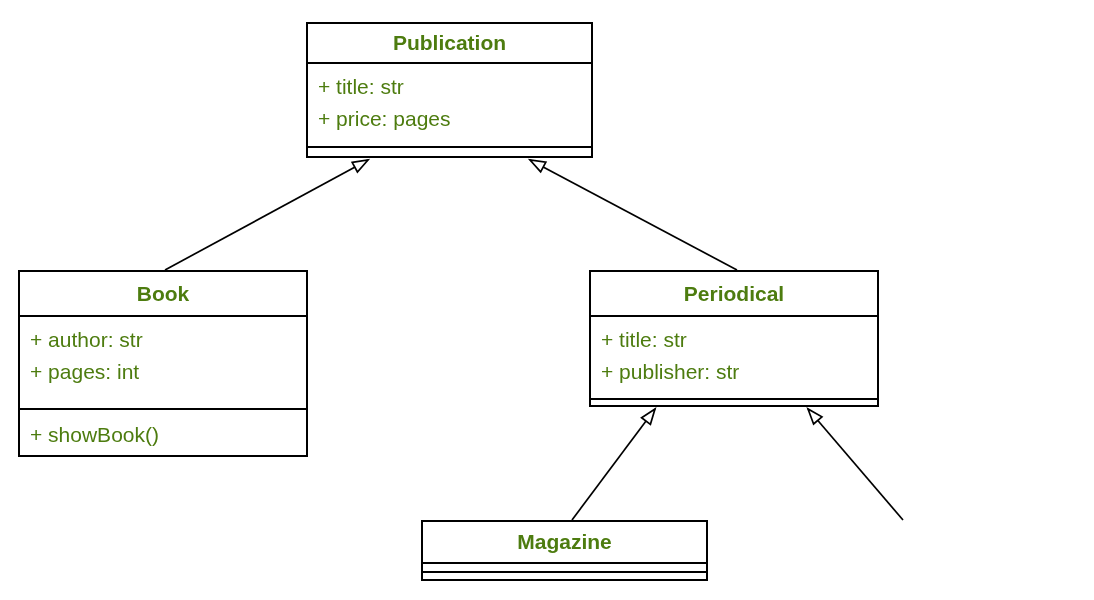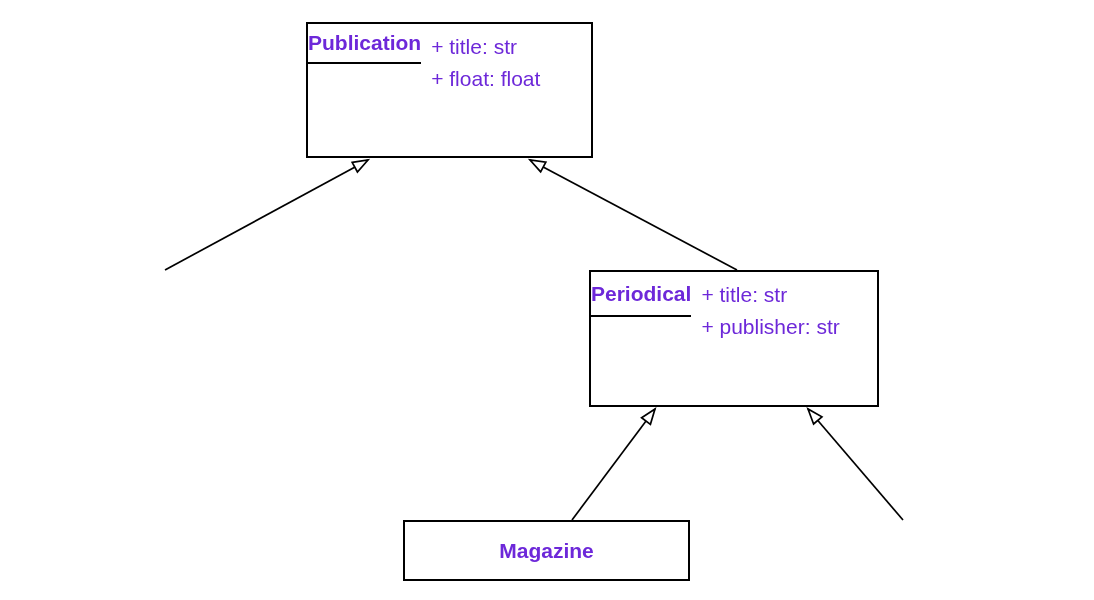--- a/index.html
+++ b/index.html
@@ -22,22 +22,22 @@
     width: 1094px;
     height: 600px;
     pointer-events: none;
   }
   .uml-class {
     position: absolute;
     box-sizing: border-box;
     background: #ffffff;
     border: 2px solid #000000;
     display: flex;
-    flex-direction: row;
-    color: #6d28d9;
+    flex-direction: column;
+    color: #4d7c0f;
   }
   .uml-title {
     box-sizing: border-box;
     border-bottom: 2px solid #000000;
     font-weight: bold;
     font-size: 21px;
     display: flex;
     align-items: center;
     justify-content: center;
     flex: 0 0 auto;
@@ -83,35 +83,45 @@
     <line x1="165" y1="270" x2="368" y2="160" stroke="#000000" stroke-width="1.7" marker-end="url(#tri)"></line>
     <line x1="737" y1="270" x2="530" y2="160" stroke="#000000" stroke-width="1.7" marker-end="url(#tri)"></line>
     <line x1="572" y1="520" x2="655" y2="409" stroke="#000000" stroke-width="1.7" marker-end="url(#tri)"></line>
     <line x1="903" y1="520" x2="808" y2="409" stroke="#000000" stroke-width="1.7" marker-end="url(#tri)"></line>
   </svg>
 
   <div class="uml-class" style="left:306px; top:22px; width:287px; height:136px;">
     <div class="uml-title" style="height:40px;">Publication</div>
     <div class="uml-attrs grow">
       <div class="uml-line">+ title: str</div>
-      <div class="uml-line">+ float: float</div>
+      <div class="uml-line">+ price: pages</div>
     </div>
     <div class="compartment-empty" style="height:10px;"></div>
   </div>
 
+  <div class="uml-class" style="left:18px; top:270px; width:290px; height:187px;">
+    <div class="uml-title" style="height:45px;">Book</div>
+    <div class="uml-attrs" style="height:91px;">
+      <div class="uml-line">+ author: str</div>
+      <div class="uml-line">+ pages: int</div>
+    </div>
+    <div class="uml-methods">
+      <div class="uml-line">+ showBook()</div>
+    </div>
+  </div>
 
   <div class="uml-class" style="left:589px; top:270px; width:290px; height:137px;">
     <div class="uml-title" style="height:45px;">Periodical</div>
     <div class="uml-attrs grow">
       <div class="uml-line">+ title: str</div>
       <div class="uml-line">+ publisher: str</div>
     </div>
     <div class="compartment-empty" style="height:7px;"></div>
   </div>
 
-  <div class="uml-class" style="left:403px; top:520px; width:287px; height:61px;">
+  <div class="uml-class" style="left:421px; top:520px; width:287px; height:61px;">
     <div class="uml-title grow" style="border-bottom:none;">Magazine</div>
     <div class="compartment-empty" style="height:9px;"></div>
     <div class="compartment-empty" style="height:8px;"></div>
   </div>
 
 
 </div>
 
 </body></html>

